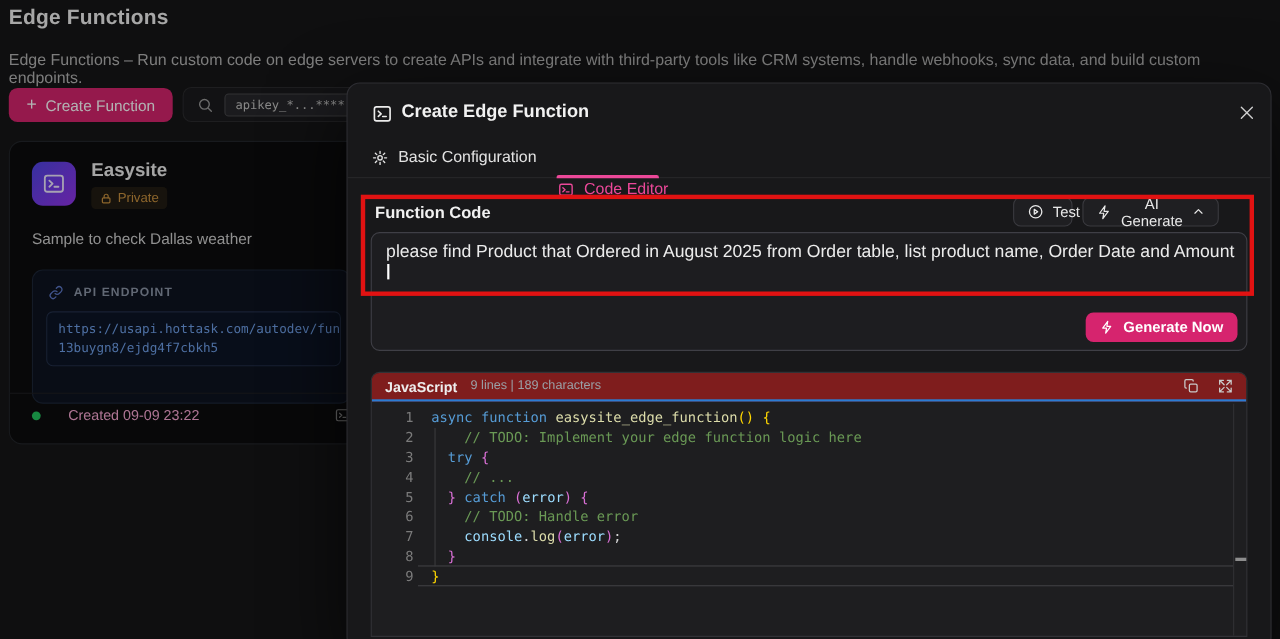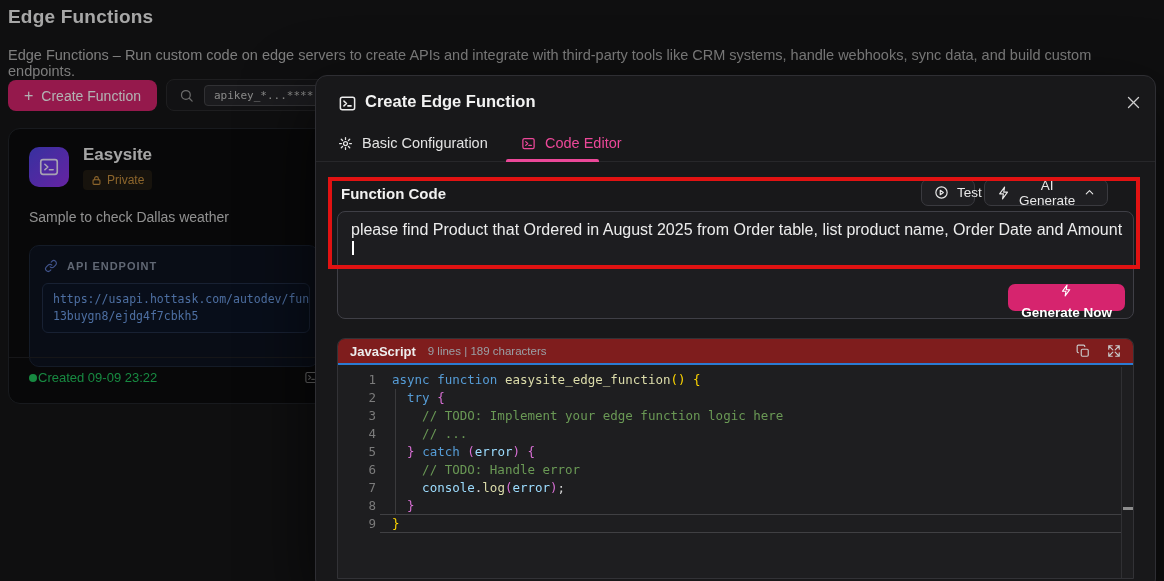--- a/index.html
+++ b/index.html
@@ -60,40 +60,40 @@
   .endpoint-head { position:absolute; left:14px; top:13px; display:flex; align-items:center; gap:9px;
     color:#8b95a7; font-size:11px; font-weight:700; letter-spacing:1px; }
   .endpoint-head .ep-link-icon { color:#5d79c9; }
   .endpoint-url {
     position:absolute; left:12px; top:37px; width:268px; height:50px; overflow:hidden;
     background:#0c1526; border:1px solid #233049; border-radius:6px; padding:7px 10px;
     font-family:"DejaVu Sans Mono", monospace; font-size:11.5px; line-height:17px;
     color:var(--url-blue,#6f9fe8); white-space:nowrap;
   }
   .card-divider { position:absolute; left:0; top:228px; width:100%; border-top:1px solid #202023; }
-  .card-footer { position:absolute; left:20px; top:241px; display:flex; align-items:center; gap:1px;
-    font-size:13px; color:#22c55e; }
+  .card-footer { position:absolute; left:20px; top:241px; display:flex; align-items:center; gap:25px;
+    font-size:13px; color:#f9a8d4; }
   .status-dot { width:8px; height:8px; border-radius:50%; background:var(--green,#22c55e); }
   .card-footer-icon { position:absolute; left:295px; top:241px; color:#8f8f8f; }
 
   
   .modal-overlay { position:absolute; inset:0; background:rgba(0,0,0,.30); }
   .modal {
     position:absolute; left:315px; top:75px; width:841px; height:516px;
     background:#18181a; border:1px solid #2e2e33; border-radius:12px;
     box-shadow:0 24px 70px rgba(0,0,0,.65);
   }
   .modal-title-icon { position:absolute; left:22px; top:18px; color:#ececec; }
   .modal-title { position:absolute; left:49px; top:16px; font-size:16.5px; font-weight:700; color:#f2f2f2; }
   .modal-close { position:absolute; left:806px; top:15px; width:22px; height:22px; color:#cfcfcf; cursor:pointer;
     display:flex; align-items:center; justify-content:center; }
 
   .tab { position:absolute; top:59px; display:flex; align-items:center; gap:9px; font-size:14.5px; cursor:pointer;justify-content:space-between; }
   .tab-basic { left:22px; color:#e3e3e3; }
-  .tab-code  { left:205px; color:var(--pink-light,#ec4899); }
+  .tab-code  { left:191px; color:var(--pink-light,#ec4899);margin-top:29px; }
   .tabs-divider { position:absolute; left:0; top:85px; width:100%; border-top:1px solid #27272a; }
   .tab-underline { position:absolute; left:190px; top:83px; width:93px; height:3px; background:var(--pink-light,#ec4899); border-radius:2px 2px 0 0; }
 
   .section-title { position:absolute; left:25px; top:109px; font-size:15px; font-weight:700; color:#f1f1f1; }
   .ghost-btn {
     position:absolute; top:103px; height:27px; padding:0 12px;
     display:flex; align-items:center; gap:8px;
     background:#1f1f22; border:1px solid #3a3a3f; border-radius:7px;
     color:#e8e8e8; font-size:13.5px; cursor:pointer;
   }
@@ -108,21 +108,21 @@
   .ai-panel {
     position:absolute; left:21px; top:135px; width:797px; height:108px;
     background:#1d1d20; border:1px solid #3f3f46; border-radius:8px;
   }
   .prompt-input { position:absolute; left:13px; top:9px; right:10px; font-size:16px; color:#ececec; line-height:18px; cursor:text; }
   .text-caret { display:inline-block; width:1.5px; height:14px; background:#ffffff; vertical-align:-2px; margin-left:1px; }
   .generate-now-btn {
     position:absolute; right:8px; bottom:7px; height:27px; padding:0 13px;
     display:flex; align-items:center; gap:8px;
     background:var(--pink,#d6246e); border:none; border-radius:7px;
-    color:#fff; font-size:13.5px; font-weight:700; cursor:pointer;flex-direction:column;
+    color:#fff; font-size:13.5px; font-weight:700; cursor:pointer;
   }
 
   
   .code-editor {
     position:absolute; left:21px; top:262px; width:797px; height:241px;
     background:#1e1e20; border:1px solid #323236; border-radius:8px 8px 0 0; overflow:hidden;
   }
   .editor-header {
     position:absolute; left:0; top:0; width:100%; height:26px;
     background:#7f1d1d; border-bottom:2px solid var(--editor-blue,#2b7cd3);
@@ -326,22 +326,22 @@
           <div class="ln">3</div>
           <div class="ln">4</div>
           <div class="ln">5</div>
           <div class="ln">6</div>
           <div class="ln">7</div>
           <div class="ln">8</div>
           <div class="ln">9</div>
         </div>
       <div class="code-lines">
           <div class="code-line"><span style="color: rgb(86, 156, 214);">async</span><span style="color: rgb(212, 212, 212);"> </span><span style="color: rgb(86, 156, 214);">function</span><span style="color: rgb(212, 212, 212);"> </span><span style="color: rgb(220, 220, 170);">easysite_edge_function</span><span style="color: rgb(255, 215, 0);">()</span><span style="color: rgb(212, 212, 212);"> </span><span style="color: rgb(255, 215, 0);">{</span></div>
+          <div class="code-line"><span style="color: rgb(212, 212, 212);">    </span><span style="color: rgb(106, 153, 85);">// TODO: Implement your edge function logic here</span></div>
           <div class="code-line"><span style="color: rgb(212, 212, 212);">  </span><span style="color: rgb(86, 156, 214);">try</span><span style="color: rgb(212, 212, 212);"> </span><span style="color: rgb(218, 112, 214);">{</span></div>
-          <div class="code-line"><span style="color: rgb(212, 212, 212);">    </span><span style="color: rgb(106, 153, 85);">// TODO: Implement your edge function logic here</span></div>
           <div class="code-line"><span style="color: rgb(212, 212, 212);">    </span><span style="color: rgb(106, 153, 85);">// ...</span></div>
           <div class="code-line"><span style="color: rgb(212, 212, 212);">  </span><span style="color: rgb(218, 112, 214);">}</span><span style="color: rgb(212, 212, 212);"> </span><span style="color: rgb(86, 156, 214);">catch</span><span style="color: rgb(212, 212, 212);"> </span><span style="color: rgb(218, 112, 214);">(</span><span style="color: rgb(156, 220, 254);">error</span><span style="color: rgb(218, 112, 214);">)</span><span style="color: rgb(212, 212, 212);"> </span><span style="color: rgb(218, 112, 214);">{</span></div>
           <div class="code-line"><span style="color: rgb(212, 212, 212);">    </span><span style="color: rgb(106, 153, 85);">// TODO: Handle error</span></div>
           <div class="code-line"><span style="color: rgb(212, 212, 212);">    </span><span style="color: rgb(156, 220, 254);">console</span><span style="color: rgb(212, 212, 212);">.</span><span style="color: rgb(220, 220, 170);">log</span><span style="color: rgb(218, 112, 214);">(</span><span style="color: rgb(156, 220, 254);">error</span><span style="color: rgb(218, 112, 214);">)</span><span style="color: rgb(212, 212, 212);">;</span></div>
           <div class="code-line"><span style="color: rgb(212, 212, 212);">  </span><span style="color: rgb(218, 112, 214);">}</span></div>
           <div class="code-line"><span style="color: rgb(255, 215, 0);">}</span></div>
         </div>
       <div class="editor-scrollbar">
         <div class="scroll-thumb"></div>
       </div>

